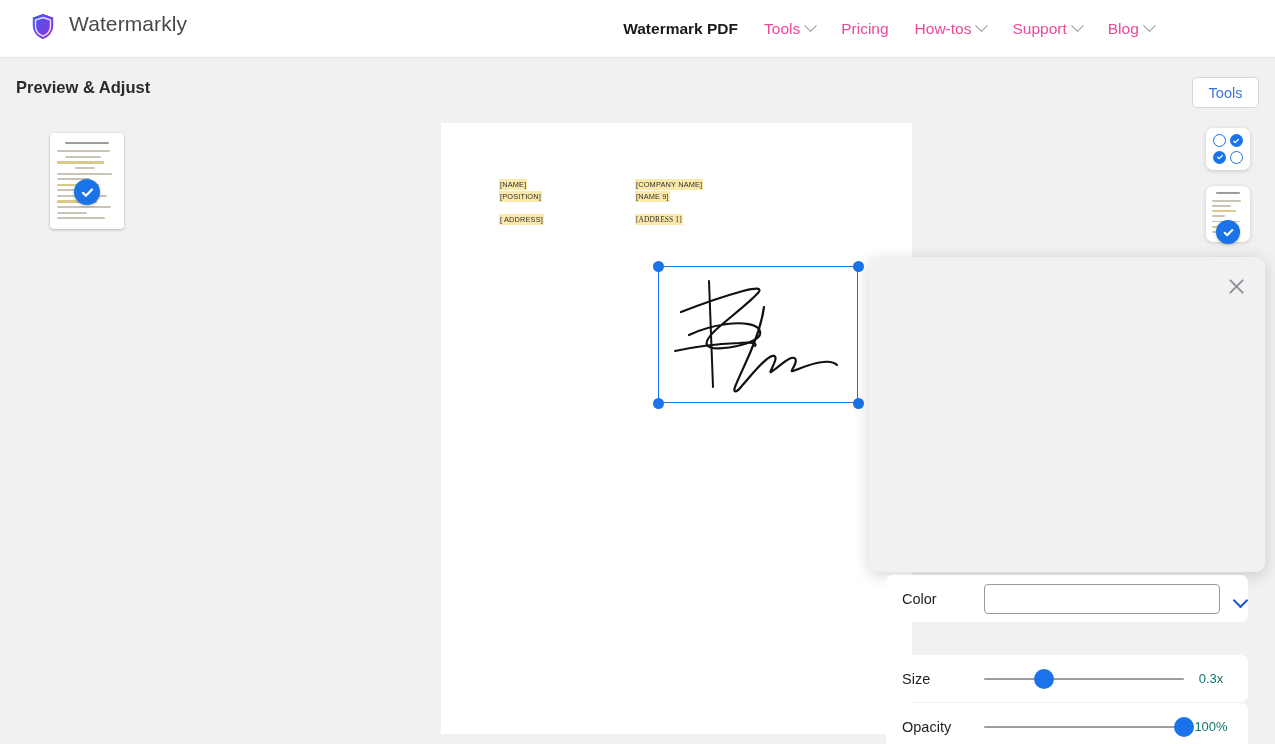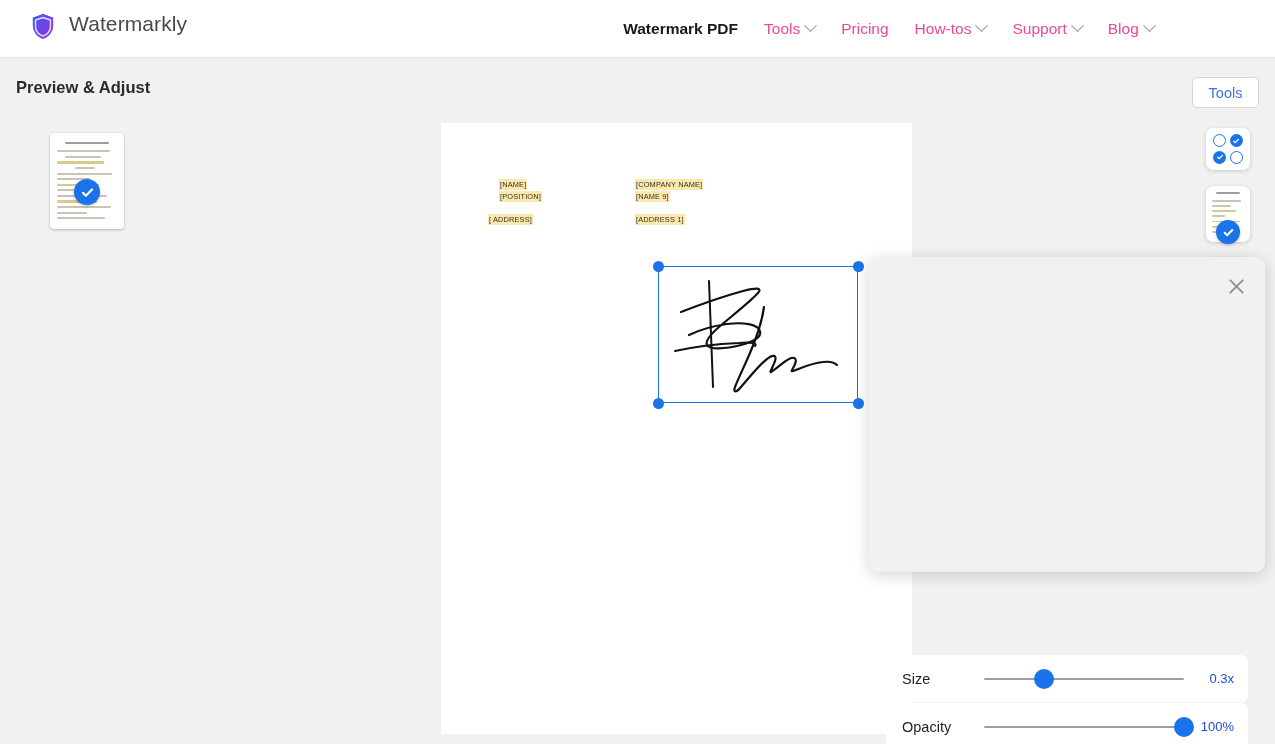--- a/index.html
+++ b/index.html
@@ -201,22 +201,22 @@
   .slider .track {
     position: absolute; left: 0; right: 0; top: 9px;
     height: 2px; background: #9e9e9e; border-radius: 1px;
   }
   .slider .thumb {
     position: absolute; top: 0; width: 20px; height: 20px;
     background: #1a73e8; border-radius: 50%;
     transform: translateX(-10px); cursor: grab;
   }
   .prop-val {
-    width: 46px; flex: none; text-align: right; margin-right: 14px;
-    font-size: 13px; color: #1d4ed8;
+    width: 46px; flex: none; text-align: center; margin-right: 14px;
+    font-size: 13px; color: #0f766e;
   }
 </style>
 </head>
 <body>
 
 <div id="topbar">
   <div id="brand">
     <span>
       <svg width="26" height="29" viewBox="0 0 26 29">
         <defs>
@@ -287,24 +287,24 @@
           <path d="M3.2 8.4 L6.3 11.4 L12.8 4.8" fill="none" stroke="#fff" stroke-width="2.4" stroke-linecap="round" stroke-linejoin="round"></path>
         </svg>
       </div>
     </div>
   </div>
 </div>
 
 <div id="doc-page">
   <div class="doc-field" style="left:58px;  top:56px;">[NAME]</div>
   <div class="doc-field" style="left:58px;  top:68px;">[POSITION]</div>
-  <div class="doc-field" style="left:47px;  top:91px;">[ ADDRESS]</div>
+  <div class="doc-field" style="left:58px;  top:91px;">[ ADDRESS]</div>
   <div class="doc-field" style="left:194px; top:56px;">[COMPANY NAME]</div>
   <div class="doc-field" style="left:194px; top:68px;">[NAME 9]</div>
-  <div class="doc-field" style="left:194px; top:91px;">[ADDRESS 1]</div>
+  <div class="doc-field" style="left:194px; top:91px;font-family:Liberation Serif, serif;">[ADDRESS 1]</div>
 </div>
 
 <div id="wm-box">
   <svg width="200" height="137" viewBox="0 0 200 137">
     <g fill="none" stroke="#111" stroke-linecap="round" stroke-linejoin="round">
       <path d="M22 45 C40 38 62 30 84 24 C96 21 104 20 99 26 C92 34 74 48 60 60
                C52 67 46 74 48 78 C51 83 66 82 82 78 C94 75 103 70 101 64
                C99 57 84 55 68 57 C54 59 40 63 30 68" stroke-width="2.2"></path>
       <path d="M50 14 L54 120" stroke-width="2.0"></path>
       <path d="M16 84 C34 80 58 77 80 76 C92 75 99 76 96 79" stroke-width="2.0"></path>
@@ -372,20 +372,25 @@
   </div>
 </div>
 
 <div id="props">
   <div id="props-close">
     <svg width="19" height="19" viewBox="0 0 20 20">
       <path d="M3.5 3.5 L16.5 16.5 M16.5 3.5 L3.5 16.5" stroke="#8a8f99" stroke-width="1.9" stroke-linecap="round"></path>
     </svg>
   </div>
 
+  <div class="prop-row" id="row-color">
+    <span class="prop-label">Color</span>
+    <span id="color-swatch"></span>
+    <span id="color-chev"></span>
+  </div>
 
   <div class="prop-row" id="row-size">
     <span class="prop-label">Size</span>
     <span class="slider">
       <span class="track"></span>
       <span class="thumb" style="left:30%"></span>
     </span>
     <span class="prop-val">0.3x</span>
   </div>
 

